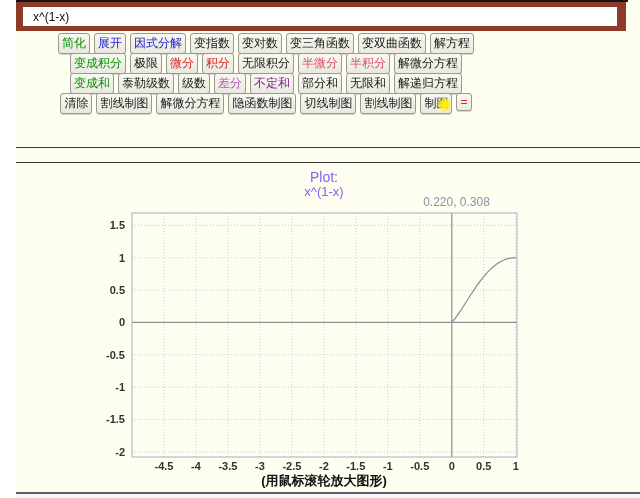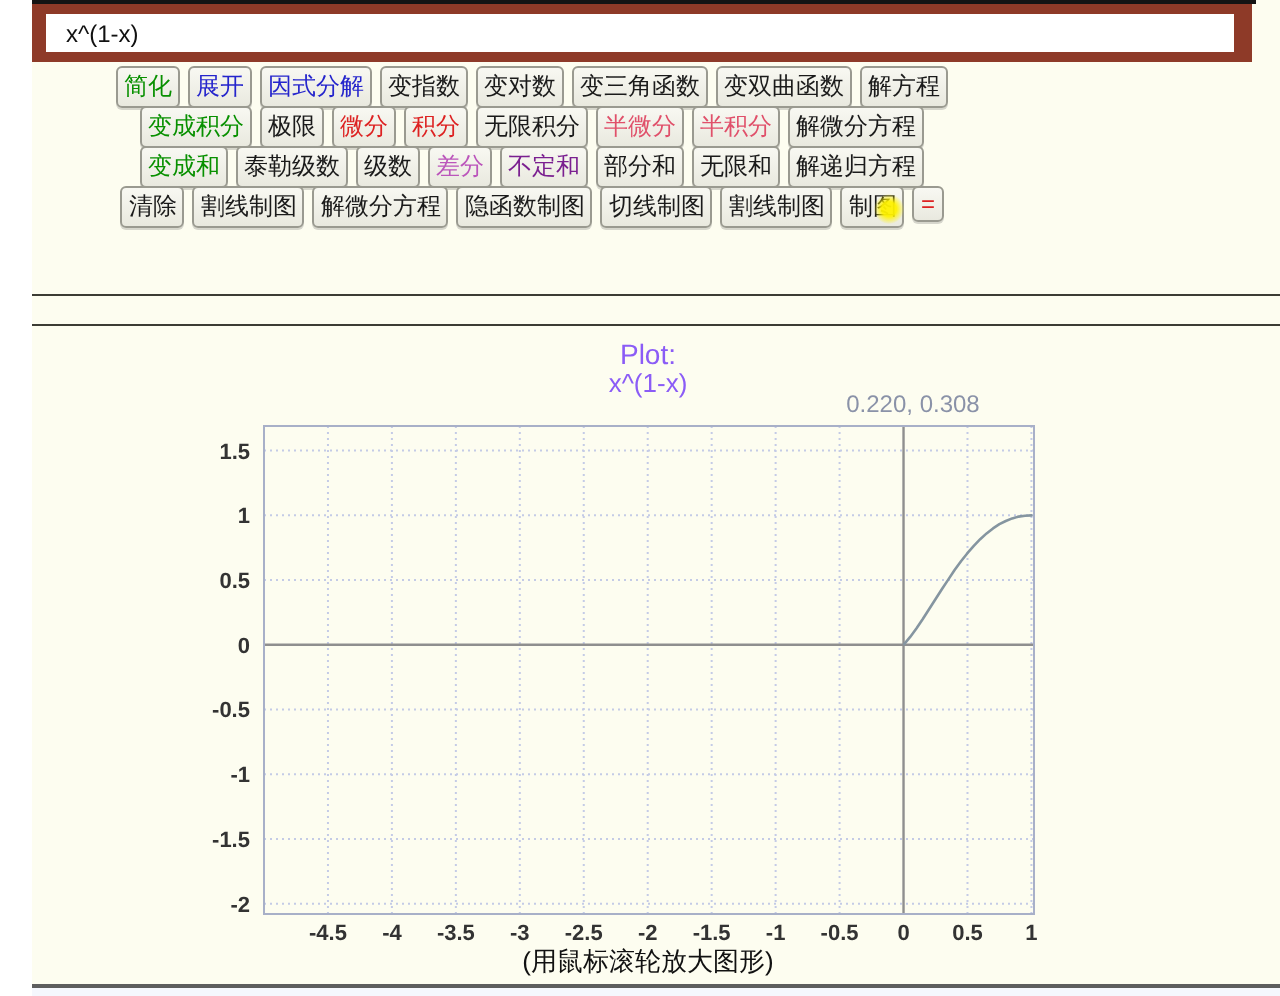--- a/index.html
+++ b/index.html
@@ -24,21 +24,21 @@
   .separator{position:absolute;left:0;top:147px;width:640px;height:16px;box-sizing:border-box;
     border-top:1px solid #3c3c34;border-bottom:1px solid #3c3c34;}
 
   .plot-title-block{position:absolute;left:58px;top:170px;width:500px;text-align:center;color:#8b5cf6;}
   .plot-title{font-size:14px;line-height:15px;}
   .plot-subtitle{font-size:13px;line-height:14px;}
   .cursor-coords{position:absolute;left:380px;top:195px;width:121px;text-align:center;
     font-size:12px;color:#8a92a8;}
 
   .chart-wrap{position:absolute;left:60px;top:205px;width:460px;height:268px;}
-  .plot-caption{position:absolute;left:58px;top:472px;width:500px;text-align:center;font-size:13px;color:#111;}
+  .plot-caption{position:absolute;left:58px;top:472px;width:500px;text-align:center;font-size:13px;color:#111;font-weight:bold;}
 
   .bottom-divider{position:absolute;left:0;top:492px;width:640px;height:6px;background:#f5f7fd;border-top:2px solid #5e5e5e;box-sizing:content-box;}
 </style>
 </head>
 <body>
 
 <div id="page">
 
   <div class="top-line"></div>
 

